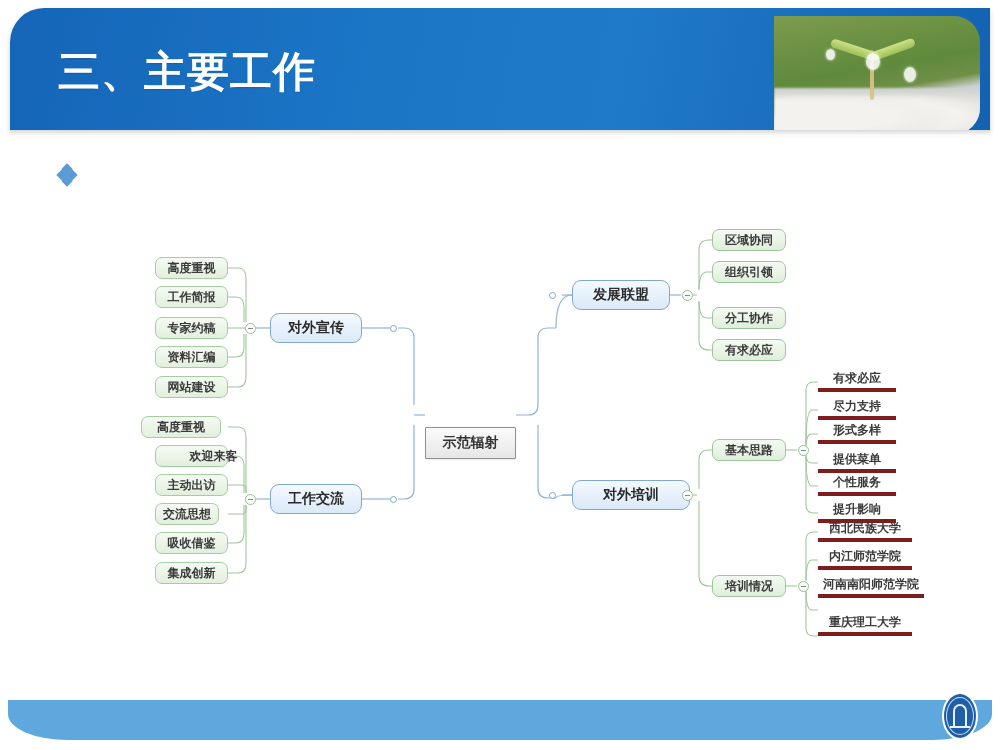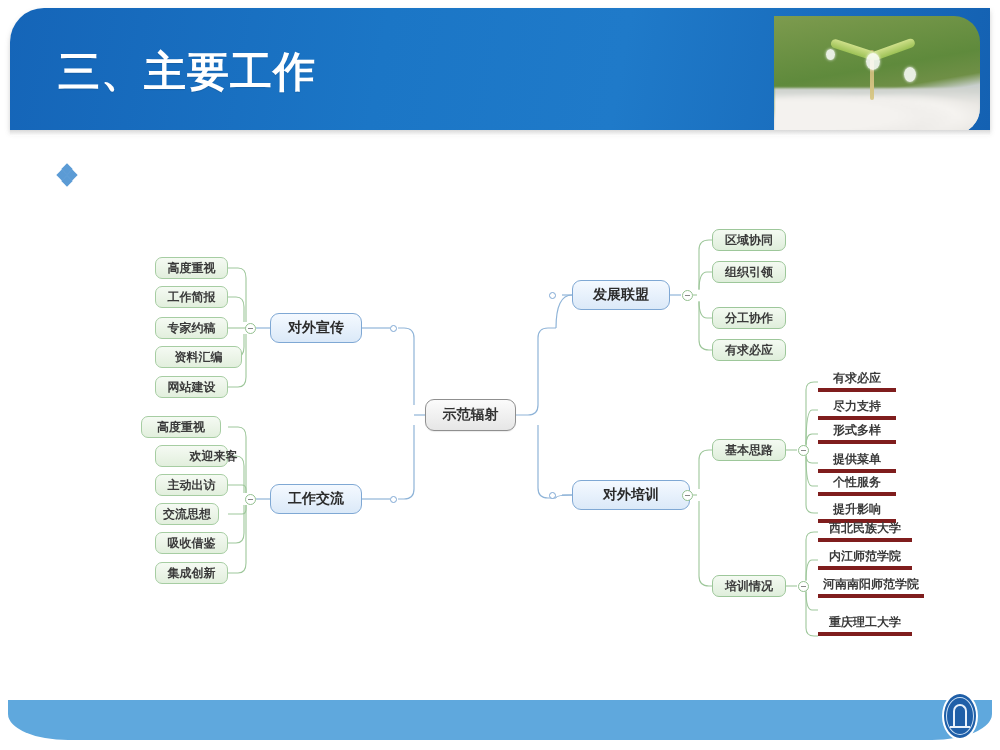--- a/index.html
+++ b/index.html
@@ -118,23 +118,24 @@
   #mindmap{
     position:absolute; left:0; top:210px; width:1000px; height:470px;
   }
   #mm-svg{ position:absolute; left:0; top:0; }
   .node{
     position:absolute; display:flex; align-items:center; justify-content:center;
     white-space:nowrap; font-size:12px; color:#3b3b3b;font-weight:bold;
   }
   .node.root{
     background:linear-gradient(#fbfbfb,#e6e6e6);
-    border:1px solid #8f8f8f; border-radius:9px;
+    border:1px solid #8f8f8f; border-radius:1px;
     font-size:14px; color:#333;
     box-shadow:0 1px 1px rgba(0,0,0,.08);
+    margin-top:28px;
   }
   .node.lvl1{
     background:linear-gradient(#f4f9ff,#dbe9f8);
     border:1px solid #7fa8d4; border-radius:9px;
     font-size:14px; color:#2b2b2b;
   }
   .node.lvl2{
     background:linear-gradient(#f4faf2,#dfeedb);
     border:1px solid #9dc79a; border-radius:7px;
     font-size:12px; color:#3a3a3a;
@@ -252,21 +253,21 @@
       <path d="M556 118 Q556 85 572 85"></path>
       <path d="M556 288 Q556 285 572 285"></path>
     </g>
   </svg>
 
   <div class="node root" style="left:425px; top:189px; width:91px; height:32px;">示范辐射</div>
 
   <div class="node leaf-green" style="left:155px; top:47px; width:73px; height:22px;">高度重视</div>
   <div class="node leaf-green" style="left:155px; top:76px; width:73px; height:22px;">工作简报</div>
   <div class="node leaf-green" style="left:155px; top:107px; width:73px; height:22px;">专家约稿</div>
-  <div class="node leaf-green" style="left:155px; top:136px; width:87px; height:22px;">资料汇编</div>
+  <div class="node leaf-green" style="left:155px; top:136px; width:73px; height:22px;">资料汇编</div>
   <div class="node leaf-green" style="left:155px; top:166px; width:73px; height:22px;">网站建设</div>
   <div class="collapse-dot green" style="left:245px; top:113px;">
       <i></i>
     </div>
   <div class="node lvl1" style="left:270px; top:103px; width:92px; height:30px;">对外宣传</div>
   <div class="tiny-dot" style="left:390px; top:115px;"></div>
 
   <div class="node leaf-green" style="left:141px; top:206px; width:80px; height:22px;">高度重视</div>
   <div class="node leaf-green" style="left:155px; top:235px; width:73px; height:22px;padding-left:44px;">欢迎来客</div>
   <div class="node leaf-green" style="left:155px; top:264px; width:73px; height:22px;">主动出访</div>

